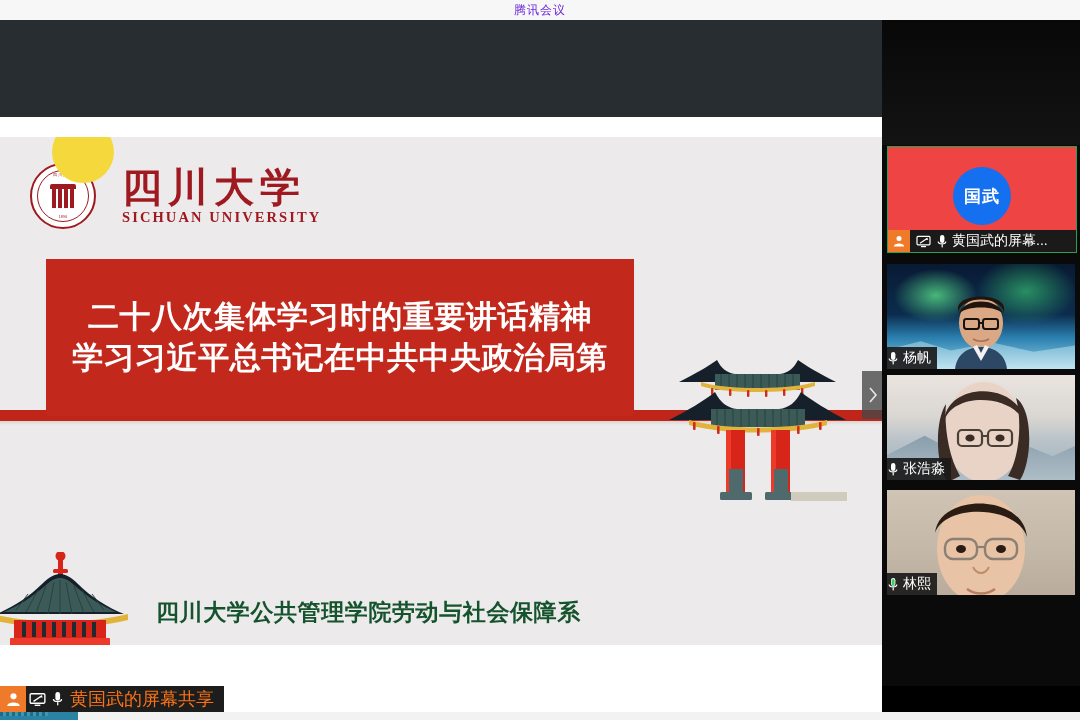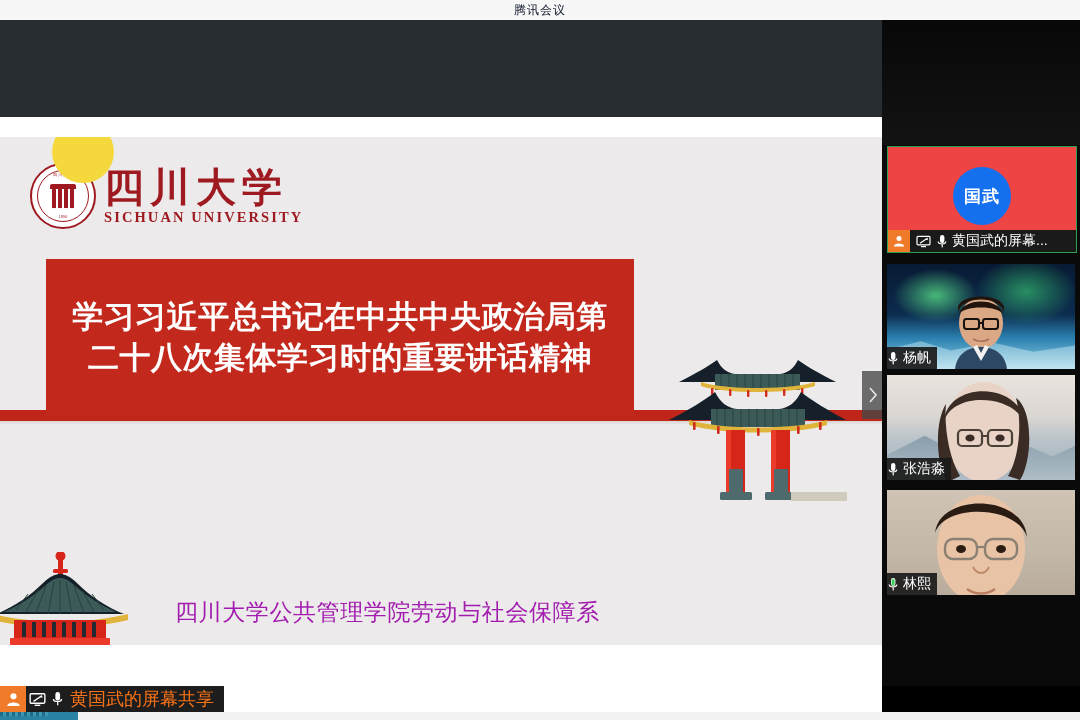--- a/index.html
+++ b/index.html
@@ -10,21 +10,21 @@
     position:relative;
   }
 
   
   .titlebar{
     position:absolute;left:0;top:0;width:1080px;height:20px;
     background:#f7f7f7;
     display:flex;align-items:center;justify-content:center;
   }
   .titlebar .t{
-    font-size:12px;color:#0f172a;letter-spacing:1px;
+    font-size:12px;color:#6d28d9;letter-spacing:1px;
   }
 
   
   .stage{
     position:absolute;left:0;top:20px;width:882px;height:680px;
     background:#ffffff;overflow:hidden;
   }
   .letterbox-top{
     position:absolute;left:0;top:0;width:882px;height:97px;
     background:#282d31;
@@ -36,21 +36,21 @@
 
   
   .slide{
     position:absolute;left:0;top:117px;width:882px;height:508px;
     background:#eceaea;overflow:hidden;
   }
   .slide-inner{position:absolute;inset:0;}
 
   
   .logo-wrap{
-    position:absolute;left:30px;top:26px;display:flex;align-items:center;gap:8px;
+    position:absolute;left:30px;top:26px;display:flex;align-items:center;gap:26px;
   }
   .seal{
     width:62px;height:62px;border-radius:50%;
     border:2.2px solid #9e1a20;position:relative;flex:none;
     background:#fff;
   }
   .seal:before{
     content:"";position:absolute;left:5px;top:5px;right:5px;bottom:5px;
     border:1px solid #9e1a20;border-radius:50%;
   }
@@ -100,22 +100,22 @@
     position:absolute;left:0;top:273px;width:882px;height:11px;
     background:#bf2518;z-index:2;
   }
   .red-rule-shadow{
     position:absolute;left:0;top:284px;width:882px;height:4px;
     background:linear-gradient(#d8d4d4,#eceaea);z-index:2;
   }
 
   
   .subtitle{
-    position:absolute;left:175px;top:460px;
-    font-size:23px;font-weight:normal;color:#a21caf;letter-spacing:.6px;
+    position:absolute;left:156px;top:460px;
+    font-size:23px;font-weight:bold;color:#14532d;letter-spacing:.6px;
     white-space:nowrap;z-index:4;
   }
 
   
   .gate{position:absolute;left:665px;top:215px;width:185px;height:175px;z-index:3;}
 
   
   .pagoda{position:absolute;left:-8px;top:415px;width:175px;height:135px;z-index:3;}
   .sun{
     position:absolute;left:52px;top:-16px;width:62px;height:62px;border-radius:50%;
@@ -314,22 +314,22 @@
           <path d="M64 117 L78 117 L78 140 L64 140 Z" fill="#4e6a6c"></path>
           <path d="M109 117 L123 117 L123 140 L109 140 Z" fill="#4e6a6c"></path>
           <rect x="55" y="140" width="32" height="8" rx="1.5" fill="#4e6a6c"></rect>
           <rect x="100" y="140" width="32" height="8" rx="1.5" fill="#4e6a6c"></rect>
 
           <rect x="126" y="140" width="56" height="9" fill="#cfcbbd"></rect>
         </svg>
       </div>
 
       <div class="title-block">
+        <div class="title-line c">二十八次集体学习时的重要讲话精神</div>
         <div class="title-line">学习习近平总书记在中共中央政治局第</div>
-        <div class="title-line c">二十八次集体学习时的重要讲话精神</div>
       </div>
 
       <div class="red-rule"></div>
       <div class="red-rule-shadow"></div>
 
       <div class="sun"></div>
 
       <div class="pagoda">
         <svg width="175" height="135" viewBox="0 0 175 135">
 

